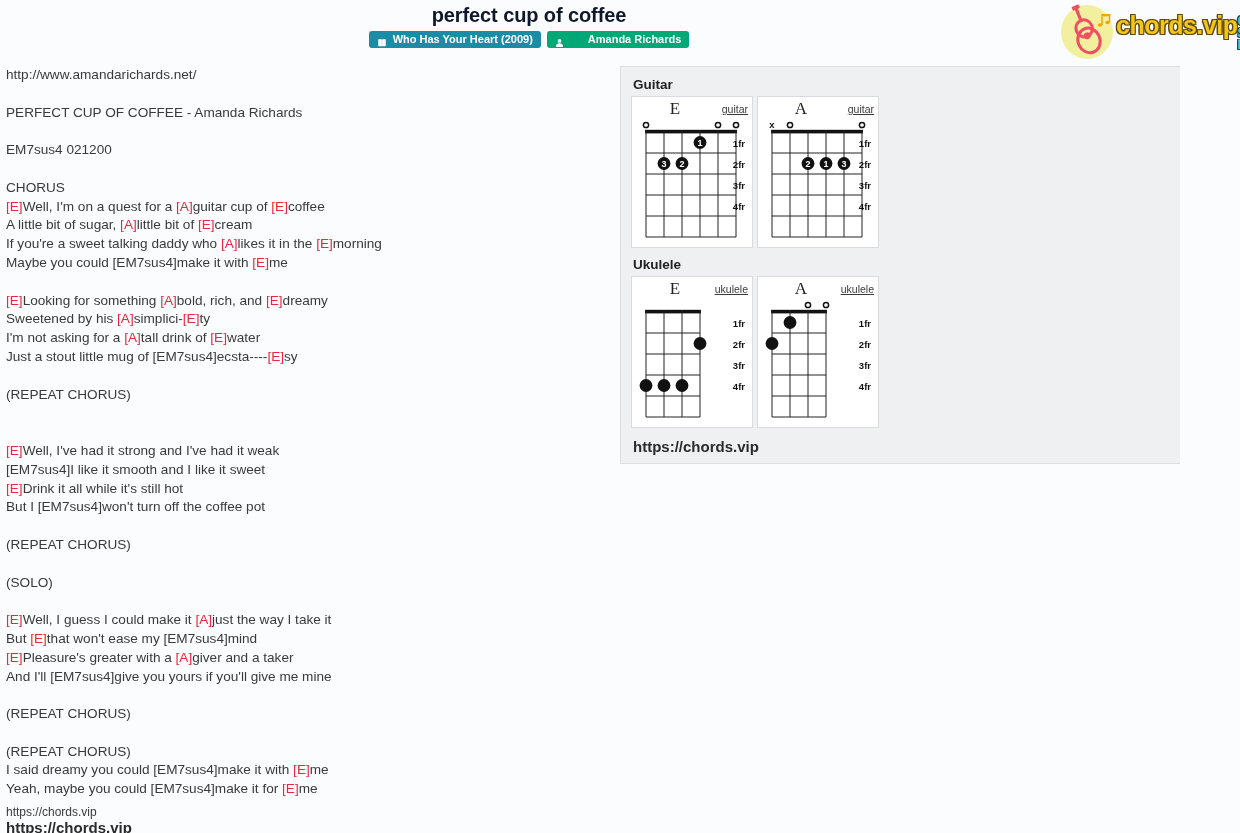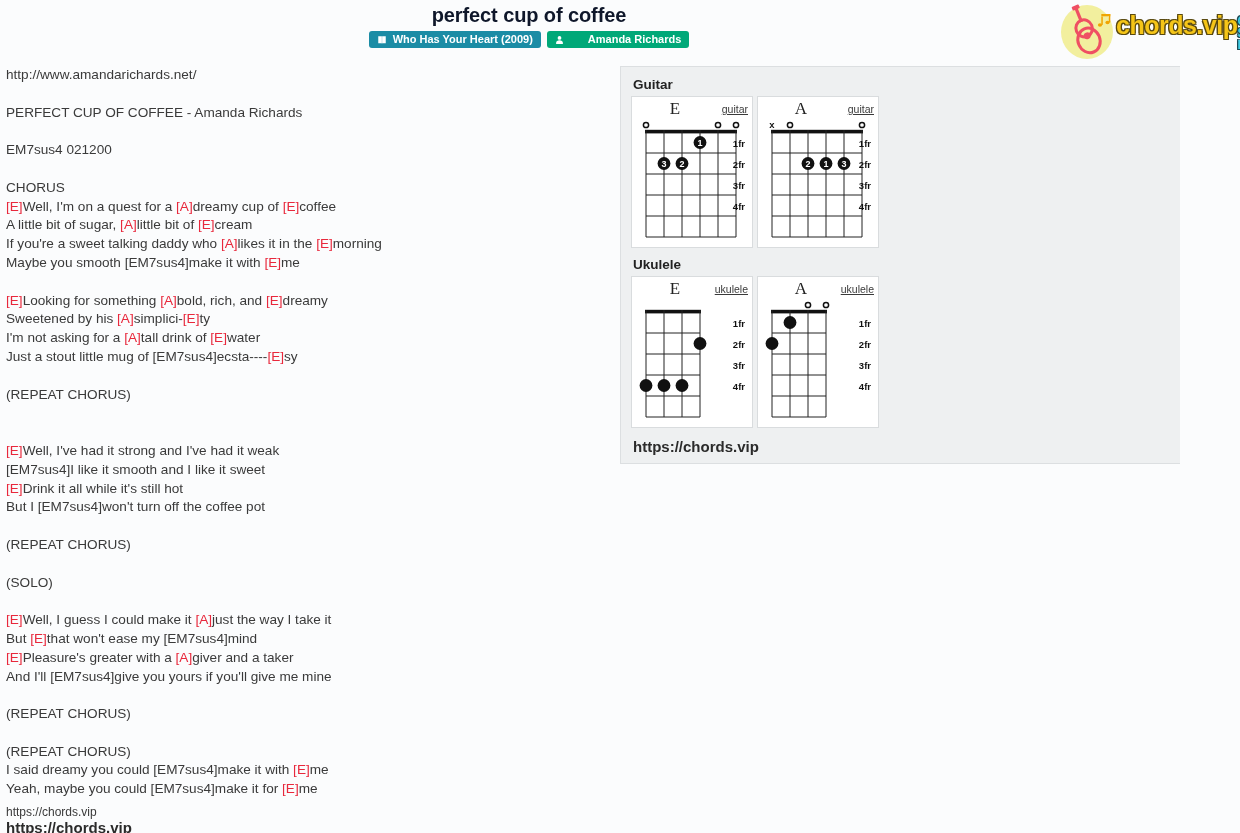--- a/index.html
+++ b/index.html
@@ -38,21 +38,21 @@
     letter-spacing: -0.1px;
   }
   #badges {
     margin-top: 3px;
     display: flex;
     justify-content: center;
     gap: 6px;
   }
   .badge {
     display: inline-flex;
-    align-items: center;
+    align-items: flex-end;
     gap: 6px;
     height: 17px;
     padding: 0 8px;
     border-radius: 3px;
     font-size: 11px;
     font-weight: bold;
     color: #ffffff;
     white-space: nowrap;
     line-height: 17px;
   }
@@ -263,24 +263,24 @@
   <div id="body-wrap">
 
     <div id="lyrics-col">
       <pre id="lyrics"><span class="plainchord">http://www.amandarichards.net/</span>
 
 <span class="plainchord">PERFECT CUP OF COFFEE - Amanda Richards</span>
 
 <span class="plainchord">EM7sus4 021200</span>
 
 <span class="plainchord">CHORUS</span>
-<span class="chord">[E]</span><span class="plainchord">Well, I'm on a quest for a </span><span class="chord">[A]</span><span class="plainchord">dreamy cup of </span><span class="chord">[E]</span><span class="plainchord">coffee</span>
+<span class="chord">[E]</span><span class="plainchord">Well, I'm on a quest for a </span><span class="chord">[A]</span><span class="plainchord">guitar cup of </span><span class="chord">[E]</span><span class="plainchord">coffee</span>
 <span class="plainchord">A little bit of sugar, </span><span class="chord">[A]</span><span class="plainchord">little bit of </span><span class="chord">[E]</span><span class="plainchord">cream</span>
 <span class="plainchord">If you're a sweet talking daddy who </span><span class="chord">[A]</span><span class="plainchord">likes it in the </span><span class="chord">[E]</span><span class="plainchord">morning</span>
-<span class="plainchord">Maybe you smooth [EM7sus4]make it with </span><span class="chord">[E]</span><span class="plainchord">me</span>
+<span class="plainchord">Maybe you could [EM7sus4]make it with </span><span class="chord">[E]</span><span class="plainchord">me</span>
 
 <span class="chord">[E]</span><span class="plainchord">Looking for something </span><span class="chord">[A]</span><span class="plainchord">bold, rich, and </span><span class="chord">[E]</span><span class="plainchord">dreamy</span>
 <span class="plainchord">Sweetened by his </span><span class="chord">[A]</span><span class="plainchord">simplici-</span><span class="chord">[E]</span><span class="plainchord">ty</span>
 <span class="plainchord">I'm not asking for a </span><span class="chord">[A]</span><span class="plainchord">tall drink of </span><span class="chord">[E]</span><span class="plainchord">water</span>
 <span class="plainchord">Just a stout little mug of [EM7sus4]ecsta----</span><span class="chord">[E]</span><span class="plainchord">sy</span>
 
 <span class="plainchord">(REPEAT CHORUS)</span>
 
 
 <span class="chord">[E]</span><span class="plainchord">Well, I've had it strong and I've had it weak</span>

